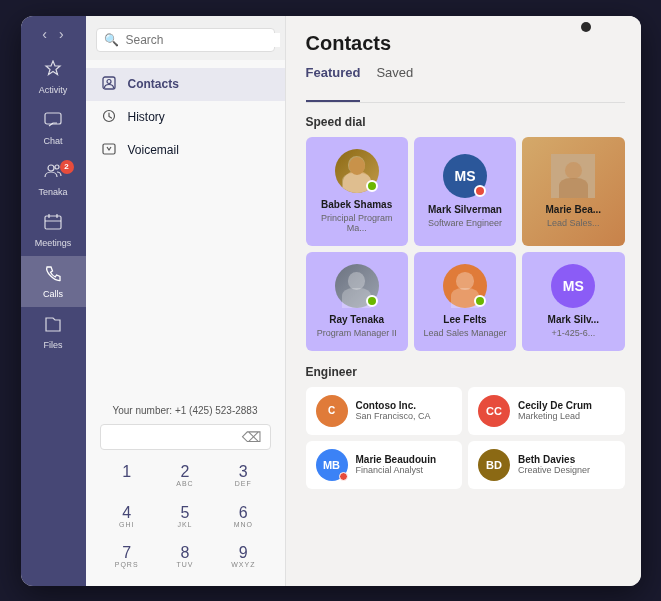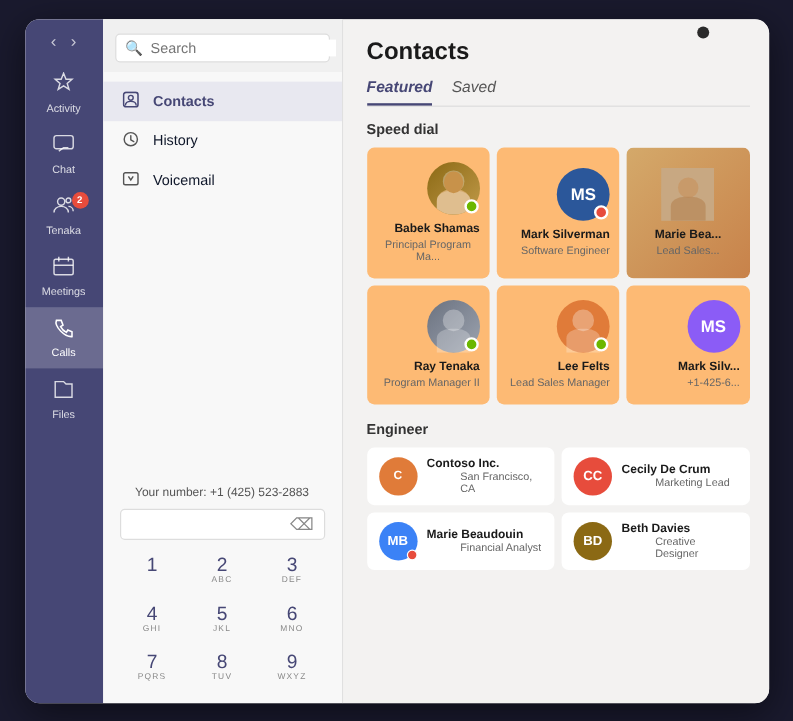--- a/index.html
+++ b/index.html
@@ -208,51 +208,50 @@
     }
     .contacts-tabs {
       display: flex;
       gap: 16px;
       border-bottom: 1px solid #ddd;
       margin-bottom: 12px;
     }
     .tab {
       font-size: 13px;
       color: #555;
-      padding-bottom: 6px;
+      padding-bottom: 20px;
       cursor: pointer;
-      font-style: italic;
     }
     .tab.active {
       color: #464775;
       border-bottom: 2px solid #464775;
       font-weight: 600;
     }
     .section-title {
       font-size: 12px;
       font-weight: 600;
       color: #333;
       margin-bottom: 8px;
     }
     .speed-dial-grid {
       display: grid;
       grid-template-columns: repeat(3, 1fr);
       gap: 6px;
       margin-bottom: 14px;
     }
     .speed-dial-card {
-      background: #fdba74;
+      background: #c4b5fd;
       border-radius: 6px;
       padding: 12px 8px;
       text-align: center;
       cursor: pointer;
       min-height: 90px;
       display: flex;
       flex-direction: column;
-      align-items: flex-end;
+      align-items: center;
       justify-content: center;
       overflow: hidden;
     }
     .avatar-wrapper {
       position: relative;
       width: 44px;
       height: 44px;
       margin-bottom: 6px;
     }
     .avatar {
@@ -322,21 +321,20 @@
       font-size: 10px;
       font-weight: 600;
       color: #1a1a1a;
       white-space: nowrap;
       overflow: hidden;
       text-overflow: ellipsis;
     }
     .sug-role {
       font-size: 9px;
       color: #666;
-      margin-left: 28px;
     }
     .sug-status-dot {
       position: absolute;
       bottom: 0;
       right: 0;
       width: 9px;
       height: 9px;
       border-radius: 50%;
       border: 1.5px solid white;
     }

